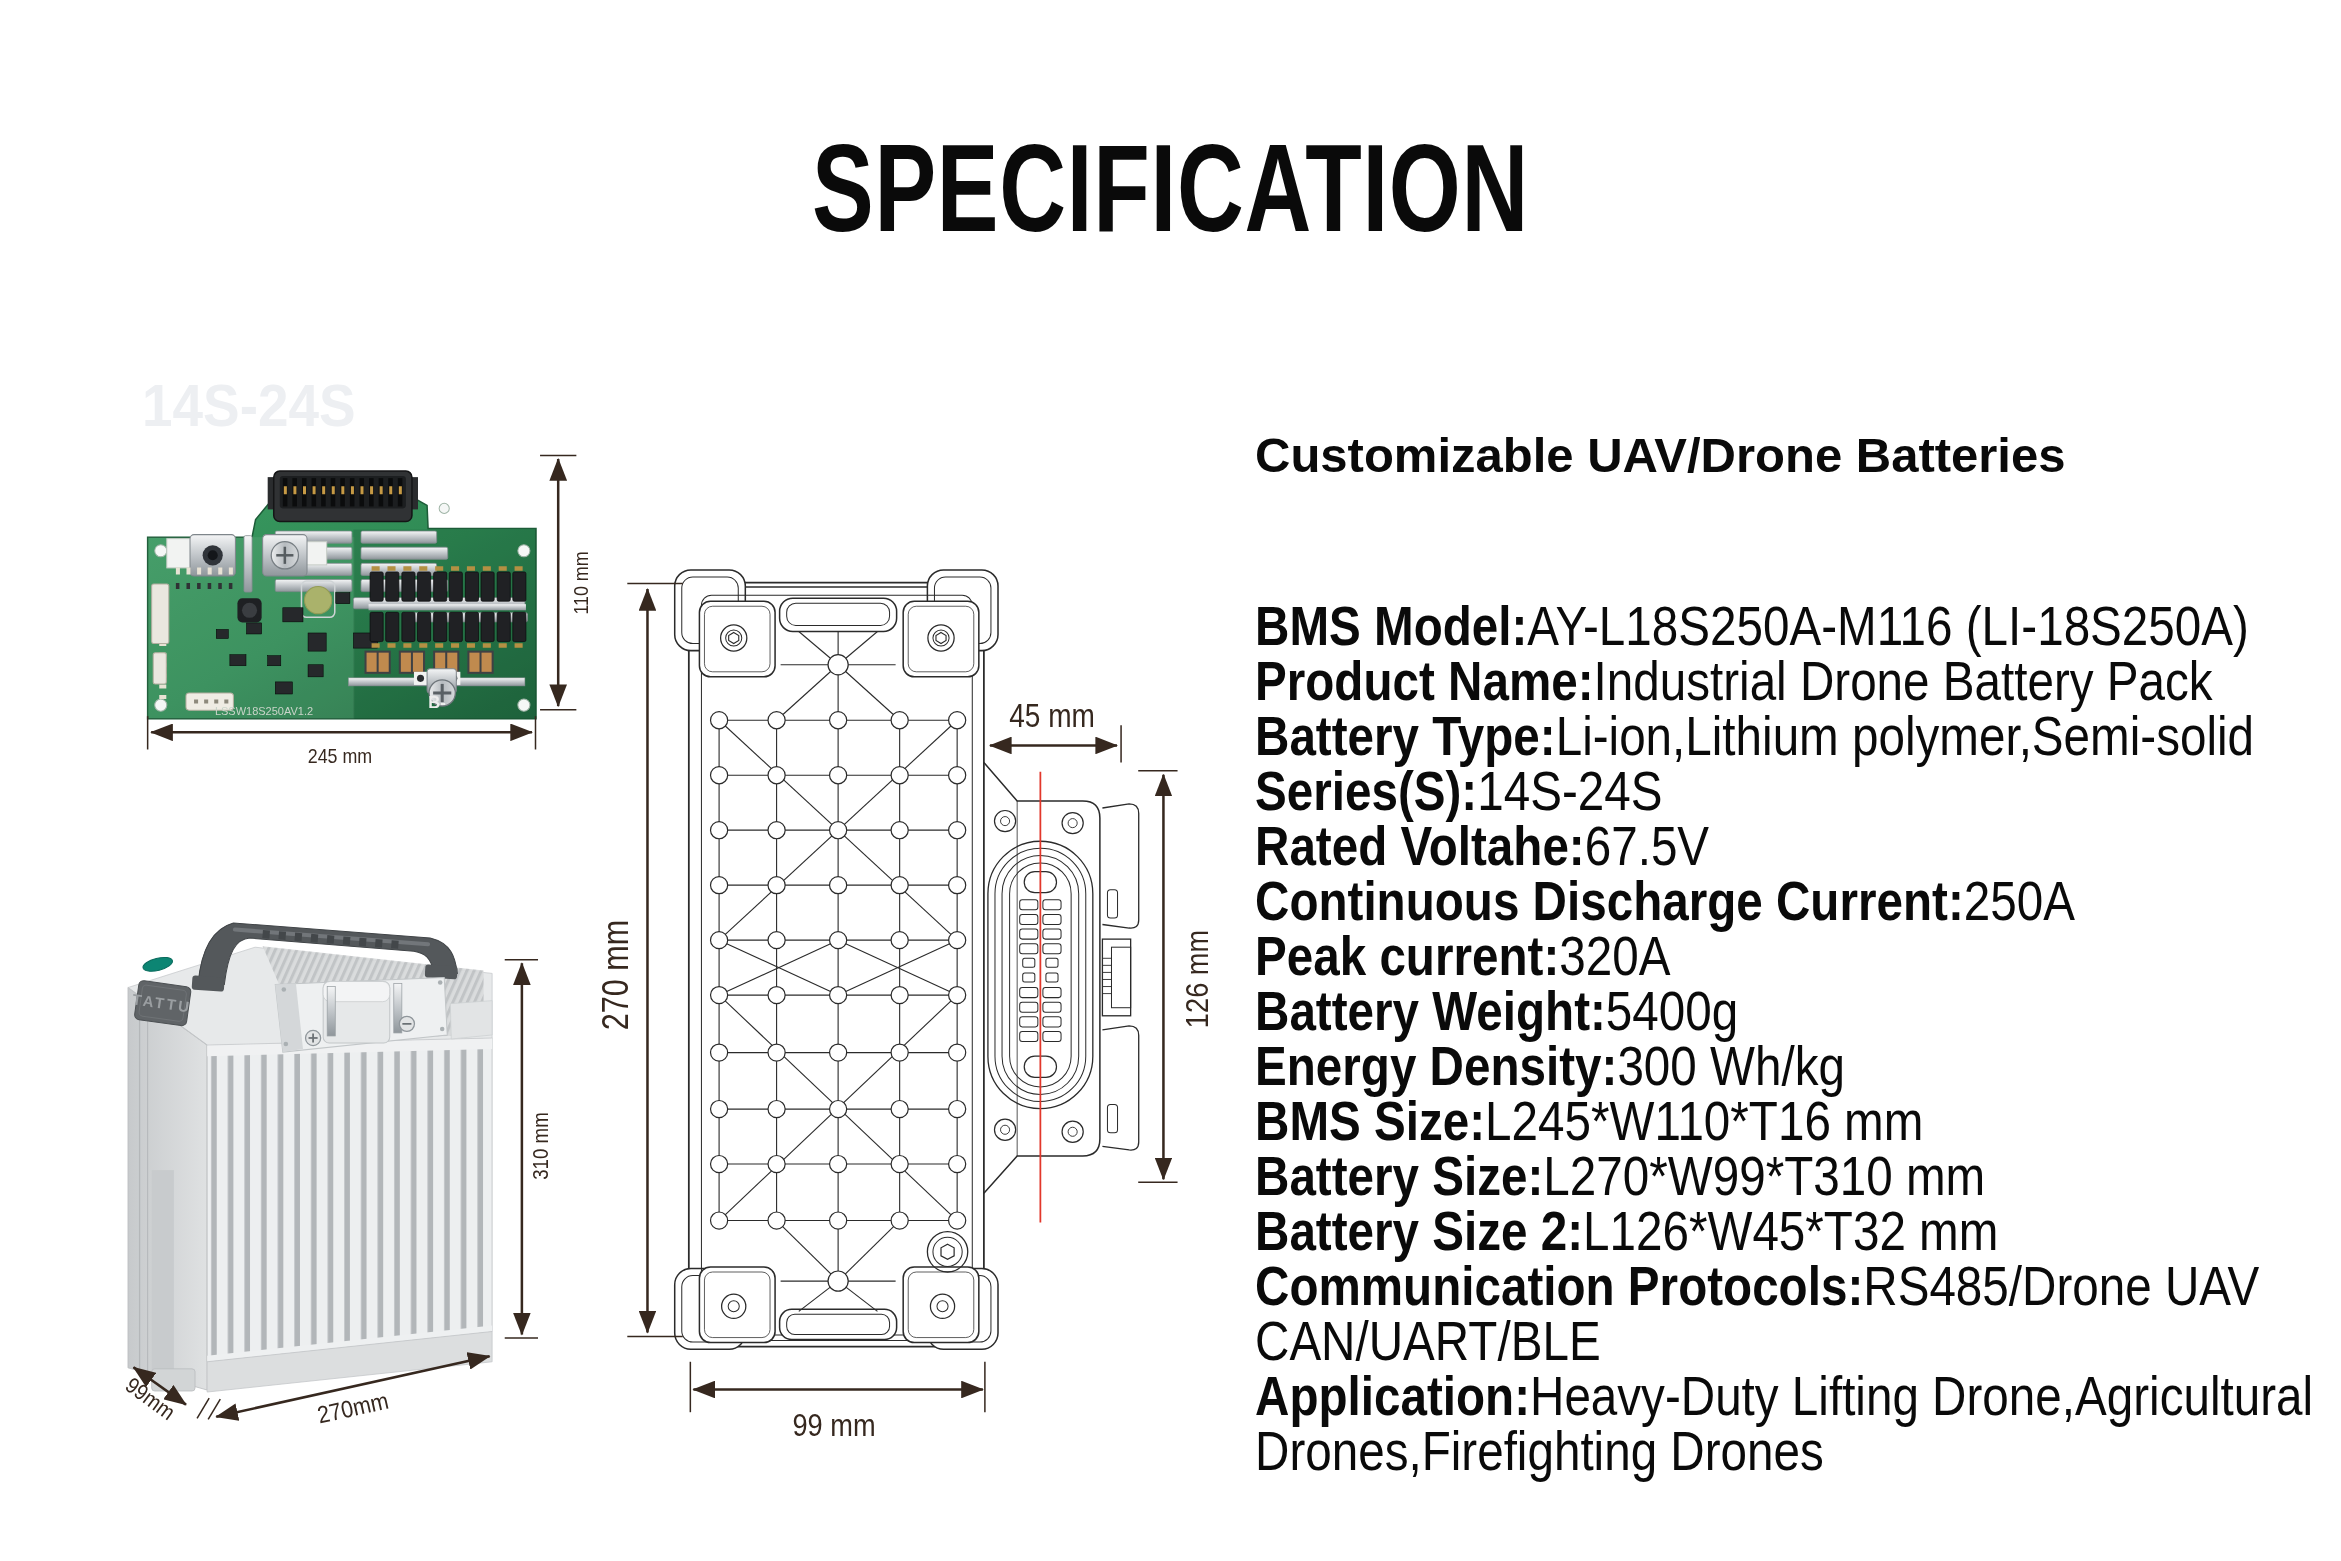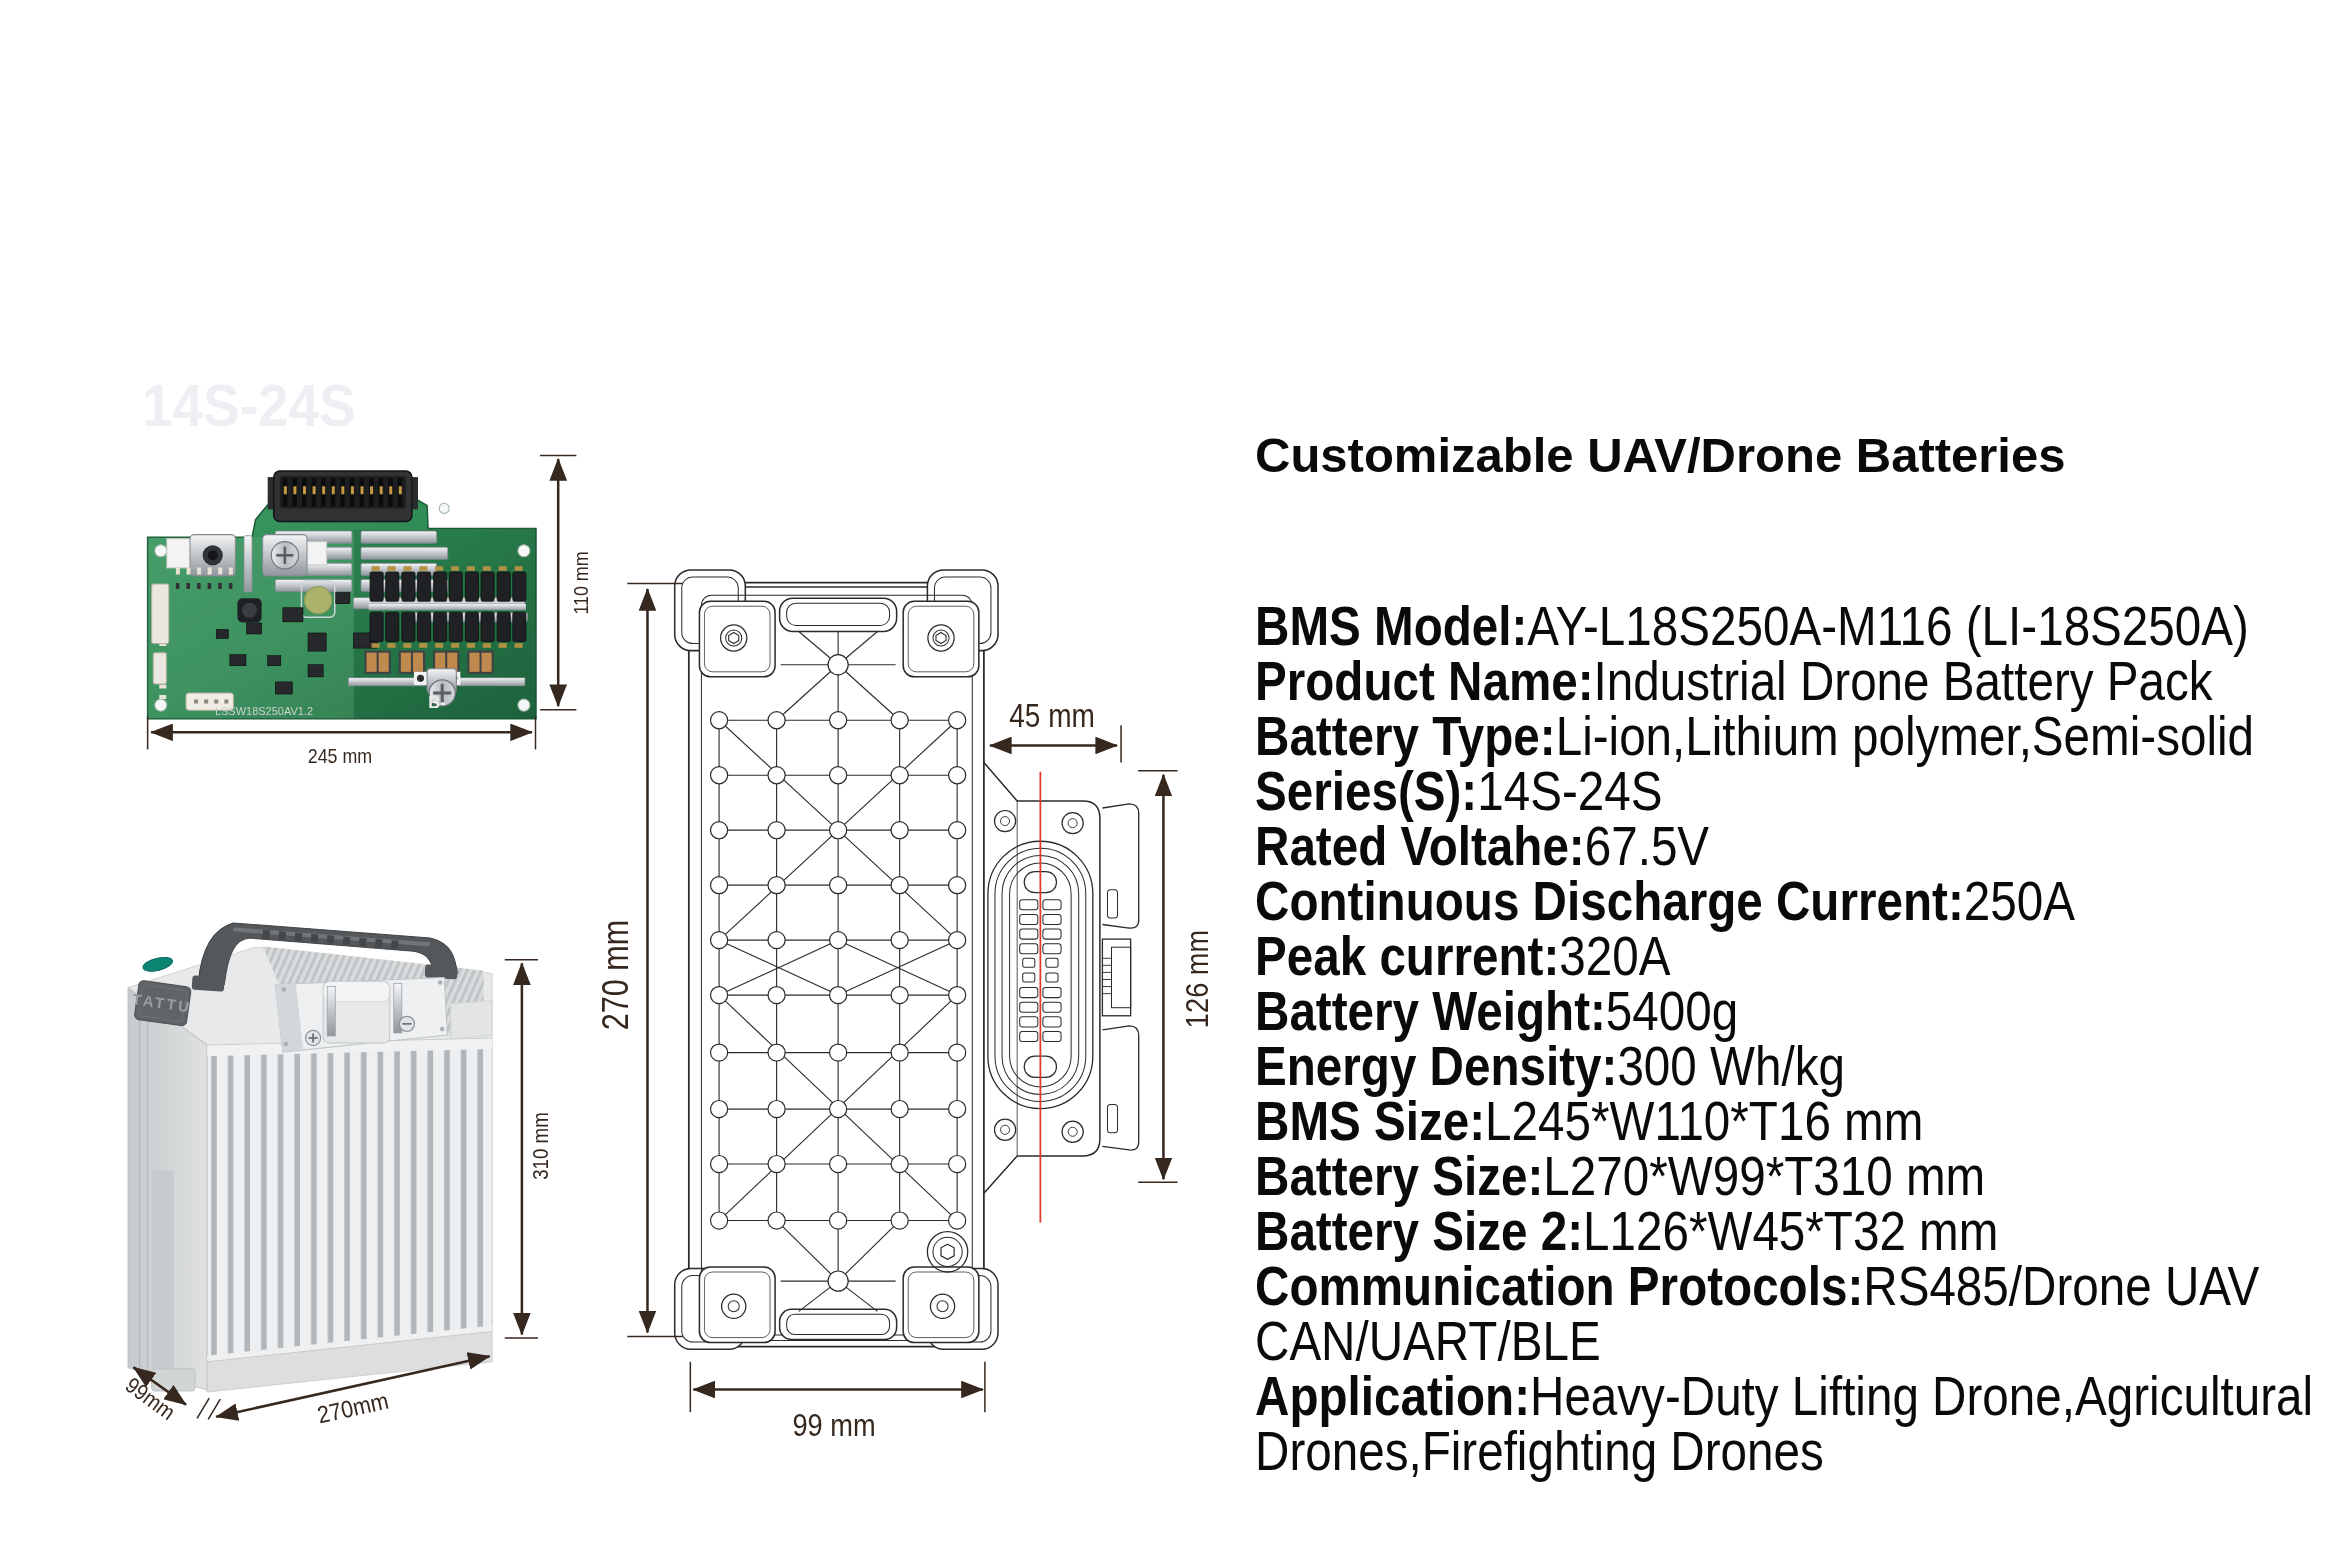--- a/index.html
+++ b/index.html
@@ -23,20 +23,23 @@
   .mini{font-size:21px;}
   .photo-label{position:absolute;white-space:nowrap;}
 </style>
 </head>
 <body>
 
 <div class="page">
 
   <div class="watermark">14S-24S</div>
 
+  <div class="title-wrap">
+    <span>SPECIFICATION</span>
+  </div>
   <div class="subtitle">
   </div>
 
   <svg class="art" viewBox="0 0 4642 3095" xmlns="http://www.w3.org/2000/svg">
     <defs>
       <linearGradient id="silverV" x1="0" y1="0" x2="0" y2="1">
         <stop offset="0" stop-color="#f4f5f6"></stop>
           <stop offset=".55" stop-color="#bcc1c5"></stop>
           <stop offset="1" stop-color="#8f969b"></stop>
       </linearGradient>

